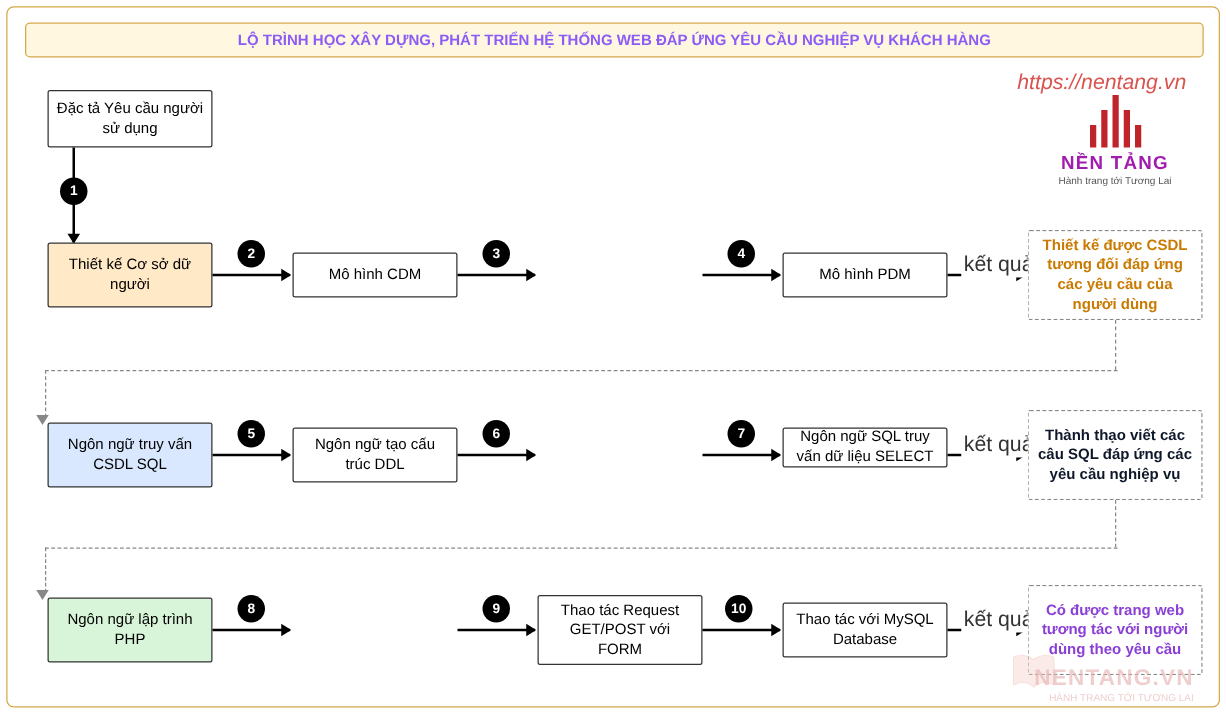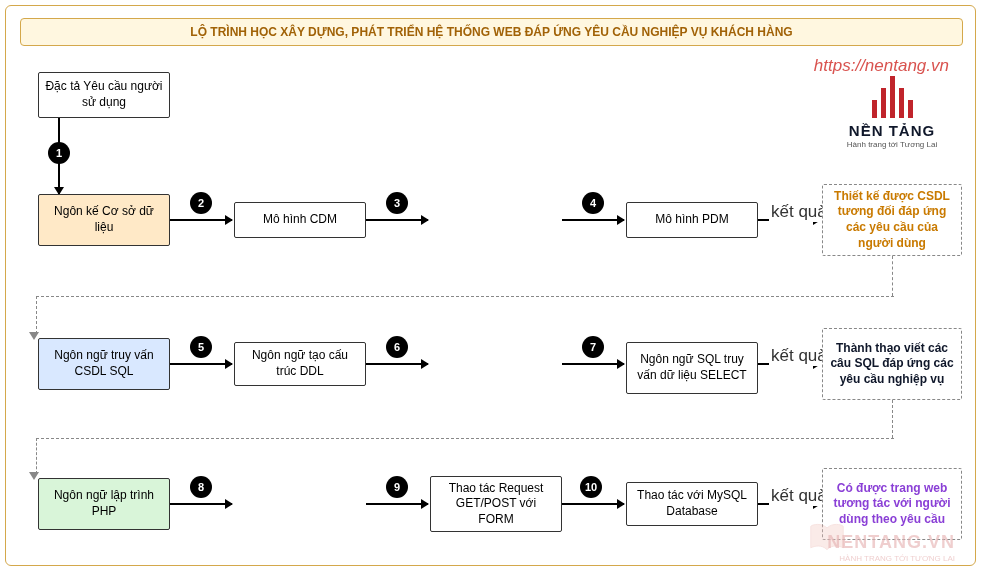--- a/index.html
+++ b/index.html
@@ -1,24 +1,24 @@
 <!DOCTYPE html>
 <html><head>
 <meta charset="utf-8">
 <style>
   * { box-sizing: border-box; margin: 0; padding: 0; }
   body { font-family: Arial, sans-serif; background: #fff; width: 981px; height: 571px; position: relative; }
   .outer { position: absolute; top: 5px; left: 5px; width: 971px; height: 561px; border: 1px solid #d4a84b; border-radius: 6px; }
-  .title-bar { position: absolute; top: 12px; left: 14px; width: 943px; height: 28px; background: #fff7e0; border: 1px solid #d4a84b; border-radius: 4px; text-align: center; line-height: 26px; font-size: 12px; font-weight: bold; color: #a16207; }
+  .title-bar { position: absolute; top: 12px; left: 14px; width: 943px; height: 28px; background: #fff7e0; border: 1px solid #d4a84b; border-radius: 4px; text-align: center; line-height: 26px; font-size: 12px; font-weight: bold; color: #8b5cf6; }
   .url { position: absolute; top: 50px; right: 26px; font-size: 17px; color: #d9534f; font-style: italic; }
   .logo { position: absolute; top: 70px; right: 28px; width: 110px; text-align: center; }
   .logo-bars { display: flex; justify-content: center; align-items: flex-end; gap: 4px; height: 42px; margin-bottom: 4px; }
   .logo-bars span { width: 5px; background: #c0242b; display: inline-block; }
   .b1{height:18px}.b2{height:30px}.b3{height:42px}.b4{height:30px}.b5{height:18px}
-  .logo-text { font-size: 15px; font-weight: bold; color: #0f172a; letter-spacing: 1px; text-align: center; }
+  .logo-text { font-size: 15px; font-weight: bold; color: #a21caf; letter-spacing: 1px; text-align: center; }
   .logo-sub { font-size: 8px; color: #555; margin-top: 1px; }
   .box { position: absolute; border: 1px solid #333; border-radius: 2px; background: #fff; display: flex; align-items: center; justify-content: center; text-align: center; font-size: 12px; padding: 0 6px; line-height: 1.3; }
   .box.orange { background: #ffe9c7; }
   .box.blue { background: #d9e8ff; }
   .box.green { background: #d9f5d9; }
   .box.dashed { border: 1.5px dashed #888; }
   .box.result-orange { color: #c97a00; font-weight: bold; }
   .box.result-blue { color: #0f172a; font-weight: bold; }
   .box.result-purple { color: #8a3fd6; font-weight: bold; }
   .circle { position: absolute; width: 22px; height: 22px; border-radius: 50%; background: #000; color: #fff; font-size: 11px; font-weight: bold; display: flex; align-items: center; justify-content: center; }
@@ -50,21 +50,21 @@
         <span class="b5"></span>
     </div>
     <div class="logo-text">NỀN TẢNG</div>
     <div class="logo-sub">Hành trang tới Tương Lai</div>
   </div>
 
   <div class="box" style="top:66px;left:32px;width:132px;height:46px">Đặc tả Yêu cầu người sử dụng</div>
   <div class="arrow-v" style="top:112px;left:52px;height:76px"></div>
   <div class="circle" style="top:136px;left:42px">1</div>
 
-  <div class="box orange" style="top:188px;left:32px;width:132px;height:52px">Ngôn kế Cơ sở dữ liệu</div>
+  <div class="box orange" style="top:188px;left:32px;width:132px;height:52px">Thiết kế Cơ sở dữ người</div>
   <div class="arrow-h" style="top:213px;left:164px;width:62px"></div>
   <div class="circle" style="top:186px;left:184px">2</div>
 
   <div class="box" style="top:196px;left:228px;width:132px;height:36px">Mô hình CDM</div>
   <div class="arrow-h" style="top:213px;left:360px;width:62px"></div>
   <div class="circle" style="top:186px;left:380px">3</div>
 
   <div class="arrow-h" style="top:213px;left:556px;width:62px"></div>
   <div class="circle" style="top:186px;left:576px">4</div>
 
@@ -83,21 +83,21 @@
   <div class="arrow-h" style="top:357px;left:164px;width:62px"></div>
   <div class="circle" style="top:330px;left:184px">5</div>
 
   <div class="box" style="top:336px;left:228px;width:132px;height:44px">Ngôn ngữ tạo cấu trúc DDL</div>
   <div class="arrow-h" style="top:357px;left:360px;width:62px"></div>
   <div class="circle" style="top:330px;left:380px">6</div>
 
   <div class="arrow-h" style="top:357px;left:556px;width:62px"></div>
   <div class="circle" style="top:330px;left:576px">7</div>
 
-  <div class="box" style="top:336px;left:620px;width:132px;height:52px">Ngôn ngữ SQL truy vấn dữ liệu SELECT</div>
+  <div class="box" style="top:336px;left:620px;width:132px;height:32px">Ngôn ngữ SQL truy vấn dữ liệu SELECT</div>
   <div class="arrow-h" style="top:357px;left:752px;width:62px"></div>
   <div class="edge-label" style="top:340px;left:763px">kết quả</div>
 
   <div class="box dashed result-blue" style="top:322px;left:816px;width:140px;height:72px">Thành thạo viết các câu SQL đáp ứng các yêu cầu nghiệp vụ</div>
 
   <div class="dash-path" style="top:394px;left:886px;width:0;height:38px;border-bottom:none;border-top:none;border-left:none"></div>
   <div class="dash-path" style="top:432px;left:30px;width:858px;height:0;border-left:none;border-right:none;border-bottom:none"></div>
   <div class="dash-path" style="top:432px;left:30px;width:0;height:36px;border-bottom:none;border-top:none;border-right:none"></div>
   <div class="dash-arrowhead" style="top:465px;left:24px;transform:rotate(-90deg)"></div>
 

